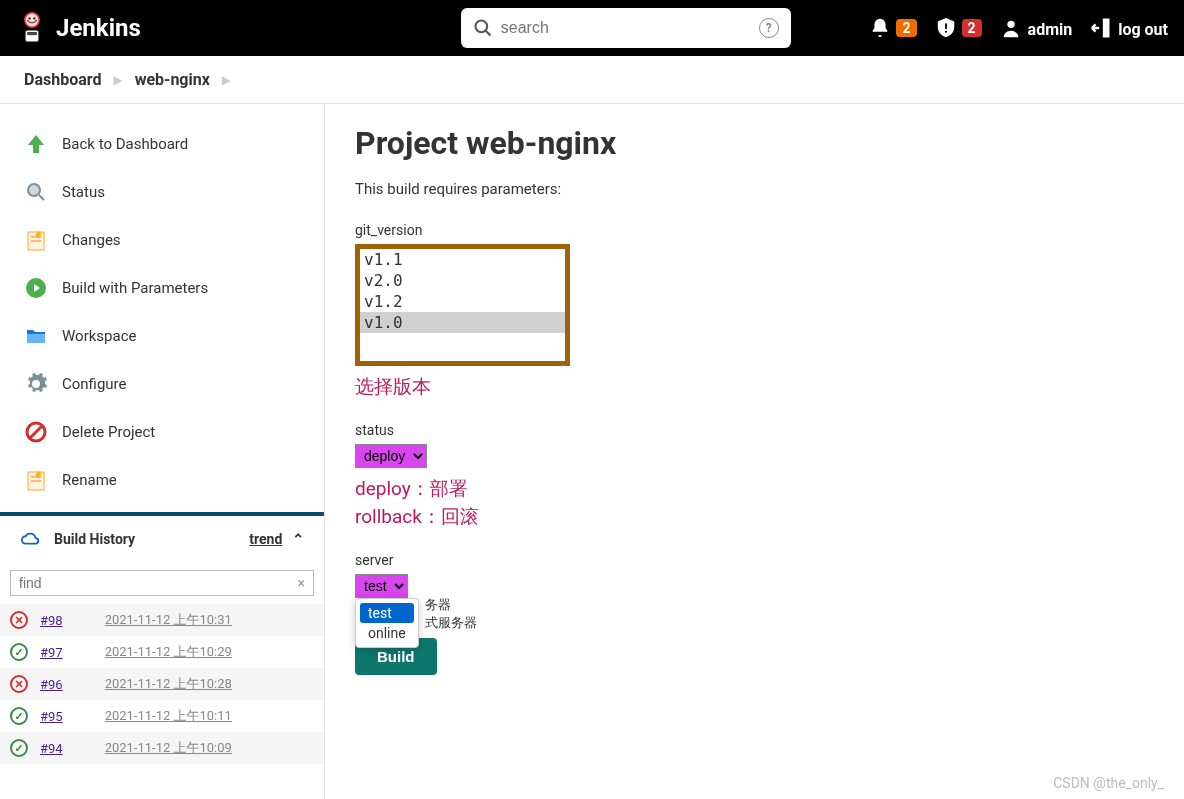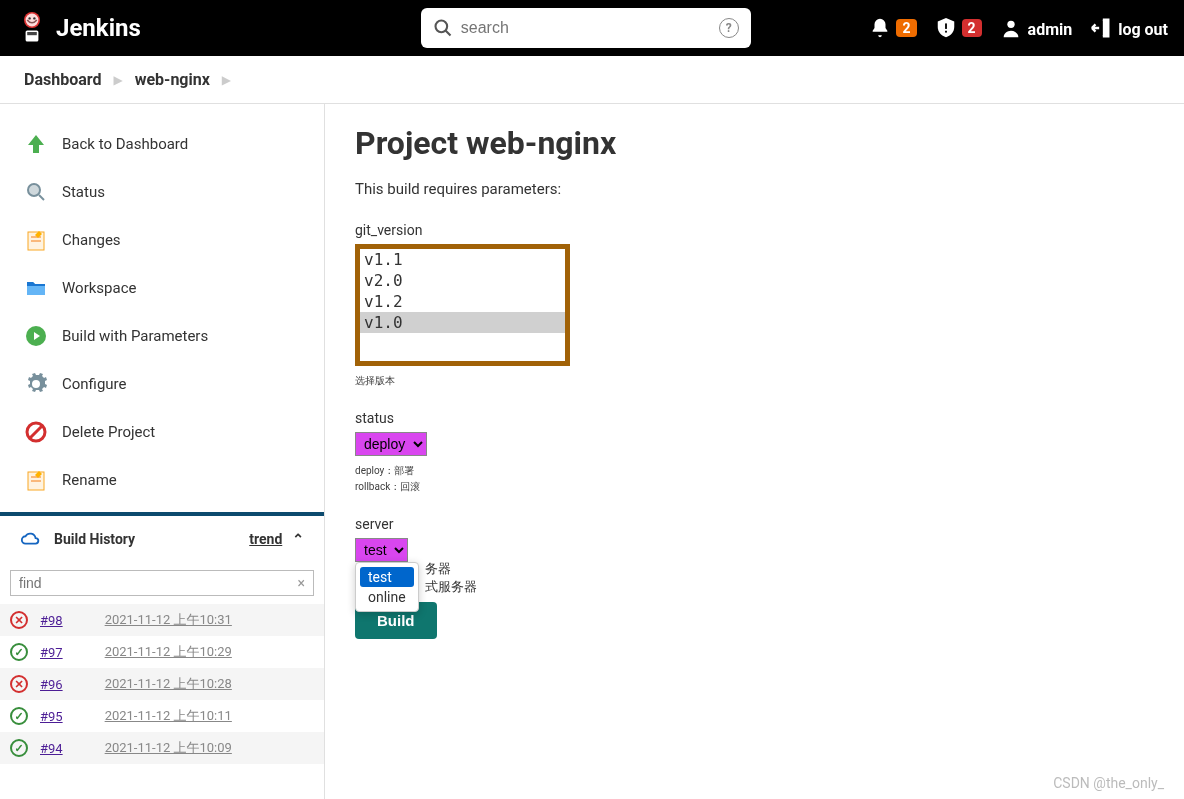--- a/index.html
+++ b/index.html
@@ -1,17 +1,17 @@
 <!DOCTYPE html>
 <html><head>
 <meta charset="utf-8">
 <style>
 * { box-sizing: border-box; margin: 0; padding: 0; }
 body { font-family: -apple-system, BlinkMacSystemFont, "Segoe UI", Roboto, Arial, sans-serif; font-size: 14px; color: #333; background: #fff; width: 1184px; }
-.header { background: #000; height: 56px; display: flex; align-items: center; padding: 0 16px; color: #fff; }
+.header { background: #000; height: 56px; display: flex; align-items: center; padding: 0 16px; color: #fff; gap: 40px; }
 .logo { display: flex; align-items: center; gap: 8px; font-size: 24px; font-weight: bold; }
 .logo-icon { width: 32px; height: 40px; }
 .search-box { background: #fff; border-radius: 6px; display: flex; align-items: center; padding: 6px 12px; margin-left: 280px; width: 330px; height: 40px; color: #333; }
 .search-box input { border: none; outline: none; font-size: 16px; flex: 1; color: #888; margin-left: 8px; }
 .search-box .help { color: #888; border: 1.5px solid #888; border-radius: 50%; width: 20px; height: 20px; display: flex; align-items: center; justify-content: center; font-size: 12px; font-weight: bold; }
 .header-right { margin-left: auto; display: flex; align-items: center; gap: 18px; font-size: 16px; }
 .badge-group { display: flex; align-items: center; gap: 5px; }
 .badge { background: #ef6c00; color: #fff; border-radius: 4px; padding: 1px 6px; font-weight: bold; font-size: 14px; }
 .badge.red { background: #d32f2f; }
 .icon-svg { width: 22px; height: 22px; fill: #fff; }
@@ -38,21 +38,21 @@
 .build-status.ok { border-color: #388e3c; color: #388e3c; }
 .build-num { text-decoration: underline; cursor: pointer; color: #4c1d95; }
 .build-time { text-decoration: underline; cursor: pointer; color: #888; margin-left: 30px; }
 .main { flex: 1; padding: 20px 30px; border-left: 1px solid #e0e0e0; min-height: 700px; }
 .main h1 { font-size: 32px; font-weight: bold; margin-bottom: 18px; }
 .main .subtitle { font-size: 15px; margin-bottom: 24px; }
 .param-label { font-weight: normal; margin-bottom: 6px; font-size: 14px; }
 .listbox { width: 215px; height: 122px; border: 5px solid #a16207; font-family: "SimSun", monospace; font-size: 16px; overflow-y: scroll; }
 .listbox div { padding: 1px 4px; cursor: pointer; }
 .listbox div.selected { background: #d0d0d0; }
-.helper { font-size: 10px; color: #404040; margin-top: 8px; }
+.helper { font-size: 19px; color: #be185d; margin-top: 8px; }
 .param-block { margin-bottom: 22px; }
 select { border: 1px solid #888; padding: 2px 4px; font-size: 14px; background: #d946ef; }
 .dropdown-open { position: relative; display: inline-block; }
 .dropdown-list { position: absolute; top: 24px; left: 0; background: #fff; border: 1px solid #ccc; border-radius: 4px; box-shadow: 0 2px 8px rgba(0,0,0,0.2); padding: 4px; z-index: 10; min-width: 62px; }
 .dropdown-list div { padding: 2px 8px; cursor: pointer; border-radius: 3px; }
 .dropdown-list div.hl { background: #0066cc; color: #fff; }
 .behind-text { position: absolute; left: 70px; top: 22px; font-size: 13px; color: #333; white-space: nowrap; }
 .build-btn { background: #0f766e; color: #fff; border: none; padding: 10px 22px; font-size: 15px; font-weight: bold; border-radius: 4px; cursor: pointer; margin-top: 18px; }
 .watermark { position: fixed; right: 20px; bottom: 8px; color: rgba(120,120,120,0.5); font-size: 14px; }
 </style>
@@ -146,34 +146,34 @@
               <line x1="7" y1="9" x2="17" y2="9" stroke="#f57f17"></line>
               <line x1="7" y1="13" x2="17" y2="13" stroke="#f57f17"></line>
               <path d="M14 4l6 6-8 8-6-6z" fill="#ffb300" transform="scale(0.5) translate(16 2)"></path>
             </svg>
           </span>
           <span>Changes</span>
         </div>
         <div class="side-item">
           <span class="side-icon">
             <svg width="24" height="24" viewBox="0 0 24 24">
+              <circle cx="12" cy="12" r="10" fill="#4caf50"></circle>
+              <path fill="#fff" d="M10 8l6 4-6 4z"></path>
+            </svg>
+          </span>
+          <span>Build with Parameters</span>
+        </div>
+        <div class="side-item">
+          <span class="side-icon">
+            <svg width="24" height="24" viewBox="0 0 24 24">
               <path fill="#64b5f6" d="M3 6h6l2 2h10v11H3z"></path>
               <path fill="#1976d2" d="M3 6h6l2 2h10v2H3z"></path>
             </svg>
           </span>
           <span>Workspace</span>
-        </div>
-        <div class="side-item">
-          <span class="side-icon">
-            <svg width="24" height="24" viewBox="0 0 24 24">
-              <circle cx="12" cy="12" r="10" fill="#4caf50"></circle>
-              <path fill="#fff" d="M10 8l6 4-6 4z"></path>
-            </svg>
-          </span>
-          <span>Build with Parameters</span>
         </div>
         <div class="side-item">
           <span class="side-icon">
             <svg width="24" height="24" viewBox="0 0 24 24" fill="#78909c">
               <path d="M12 8a4 4 0 100 8 4 4 0 000-8zm9 4l2 1-1 3-2-1a9 9 0 01-2 2l1 2-3 1-1-2h-3l-1 2-3-1 1-2a9 9 0 01-2-2l-2 1-1-3 2-1v-3l-2-1 1-3 2 1a9 9 0 012-2l-1-2 3-1 1 2h3l1-2 3 1-1 2a9 9 0 012 2l2-1 1 3-2 1z"></path>
             </svg>
           </span>
           <span>Configure</span>
         </div>
         <div class="side-item">

